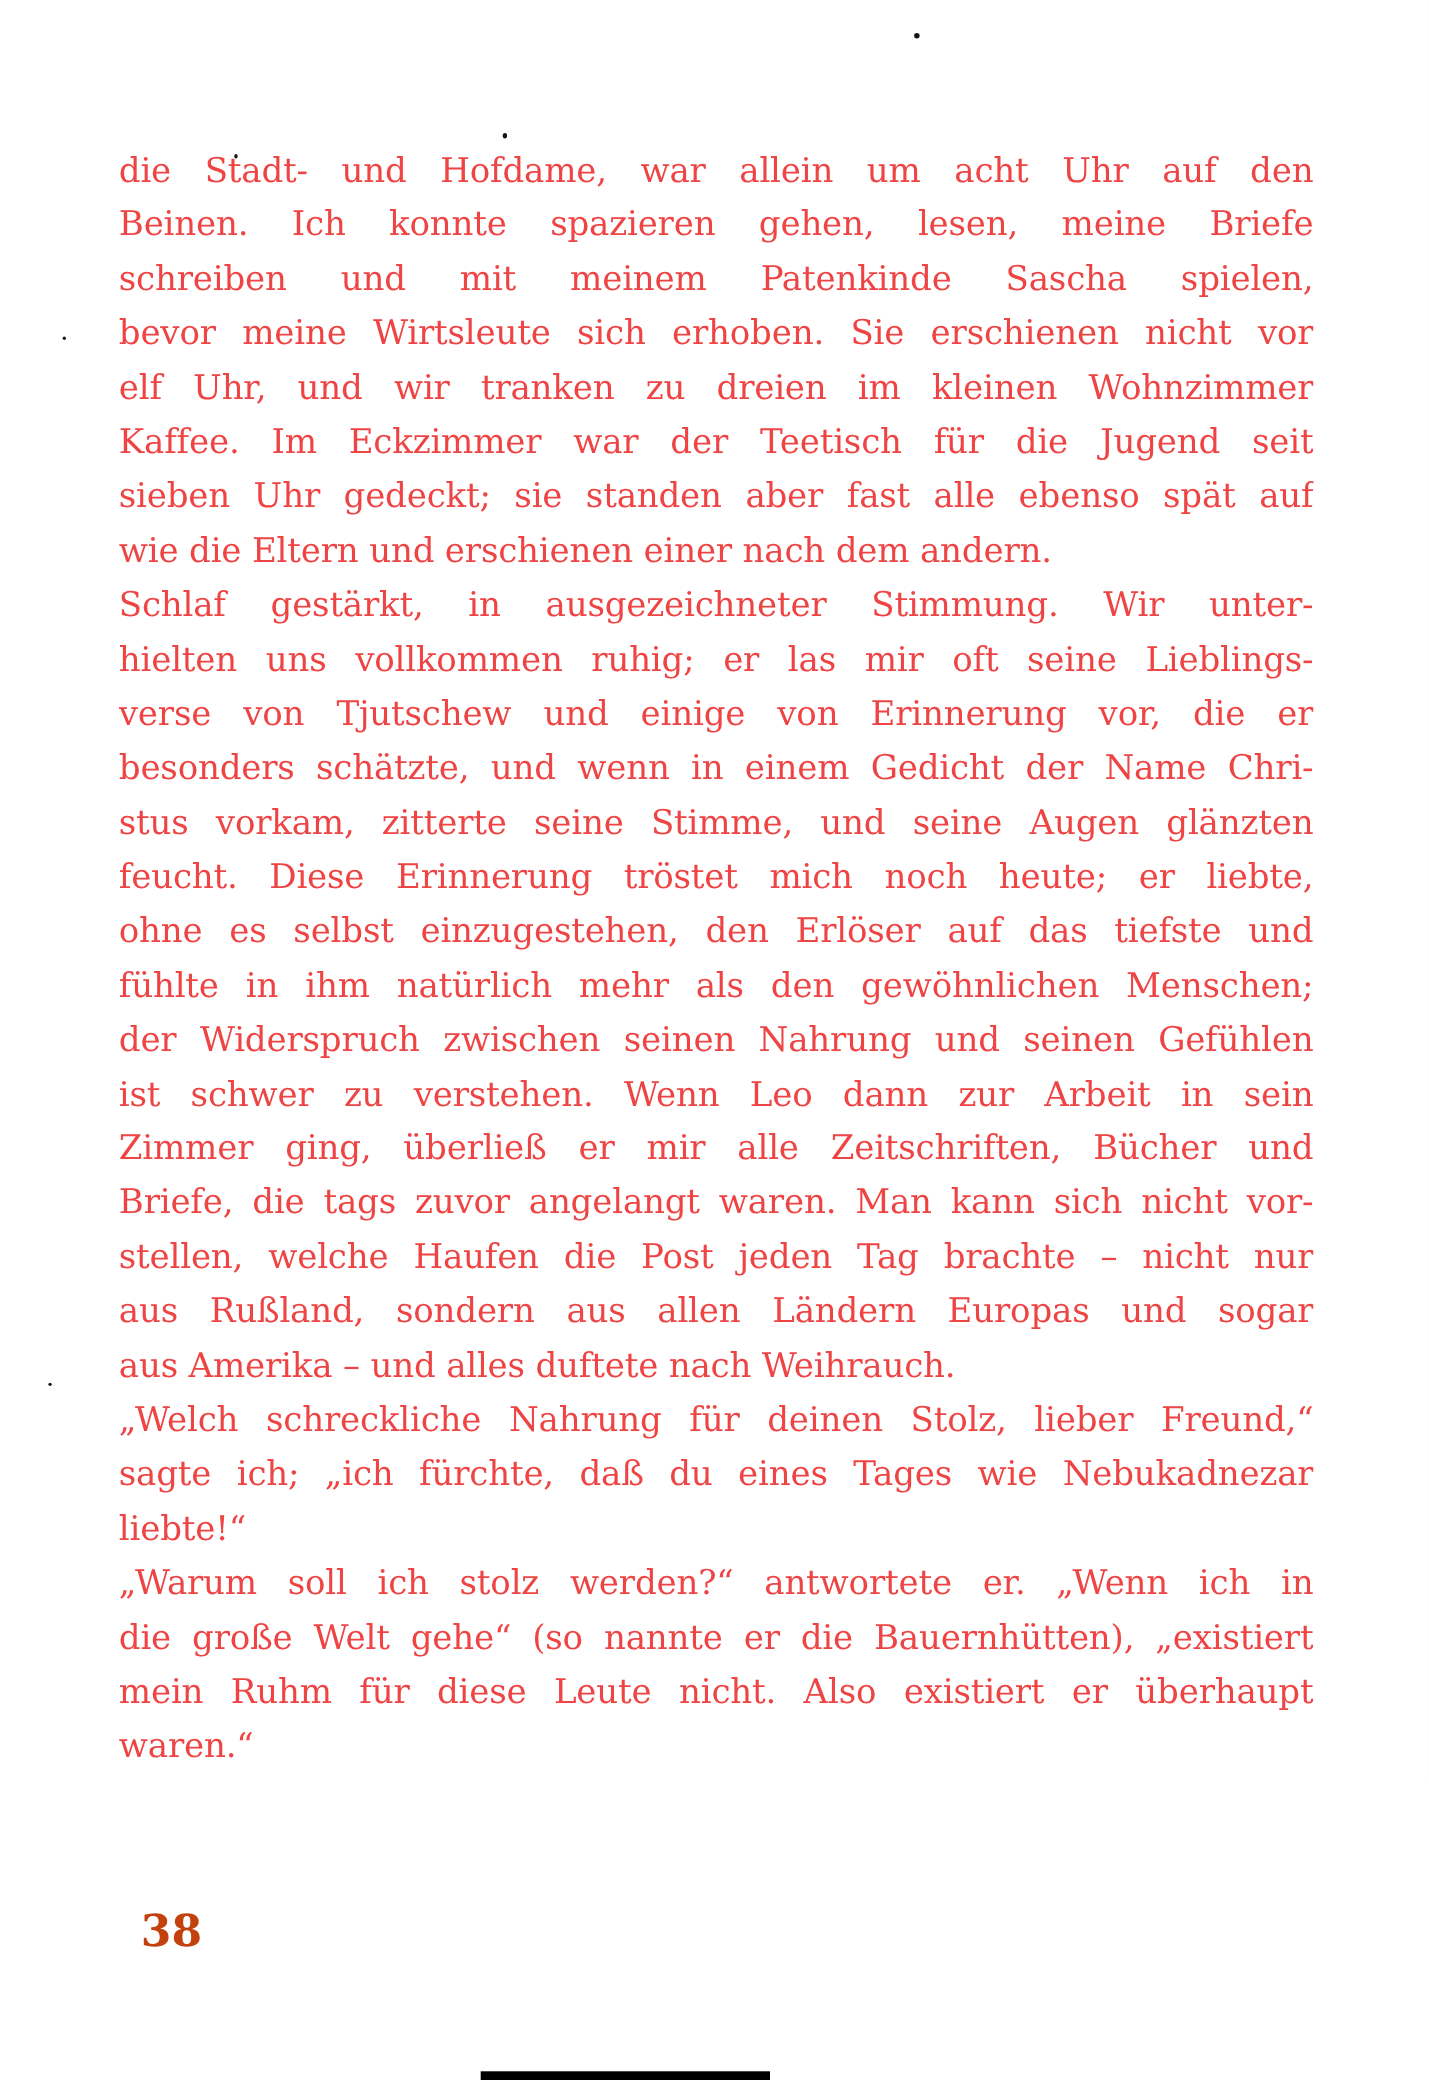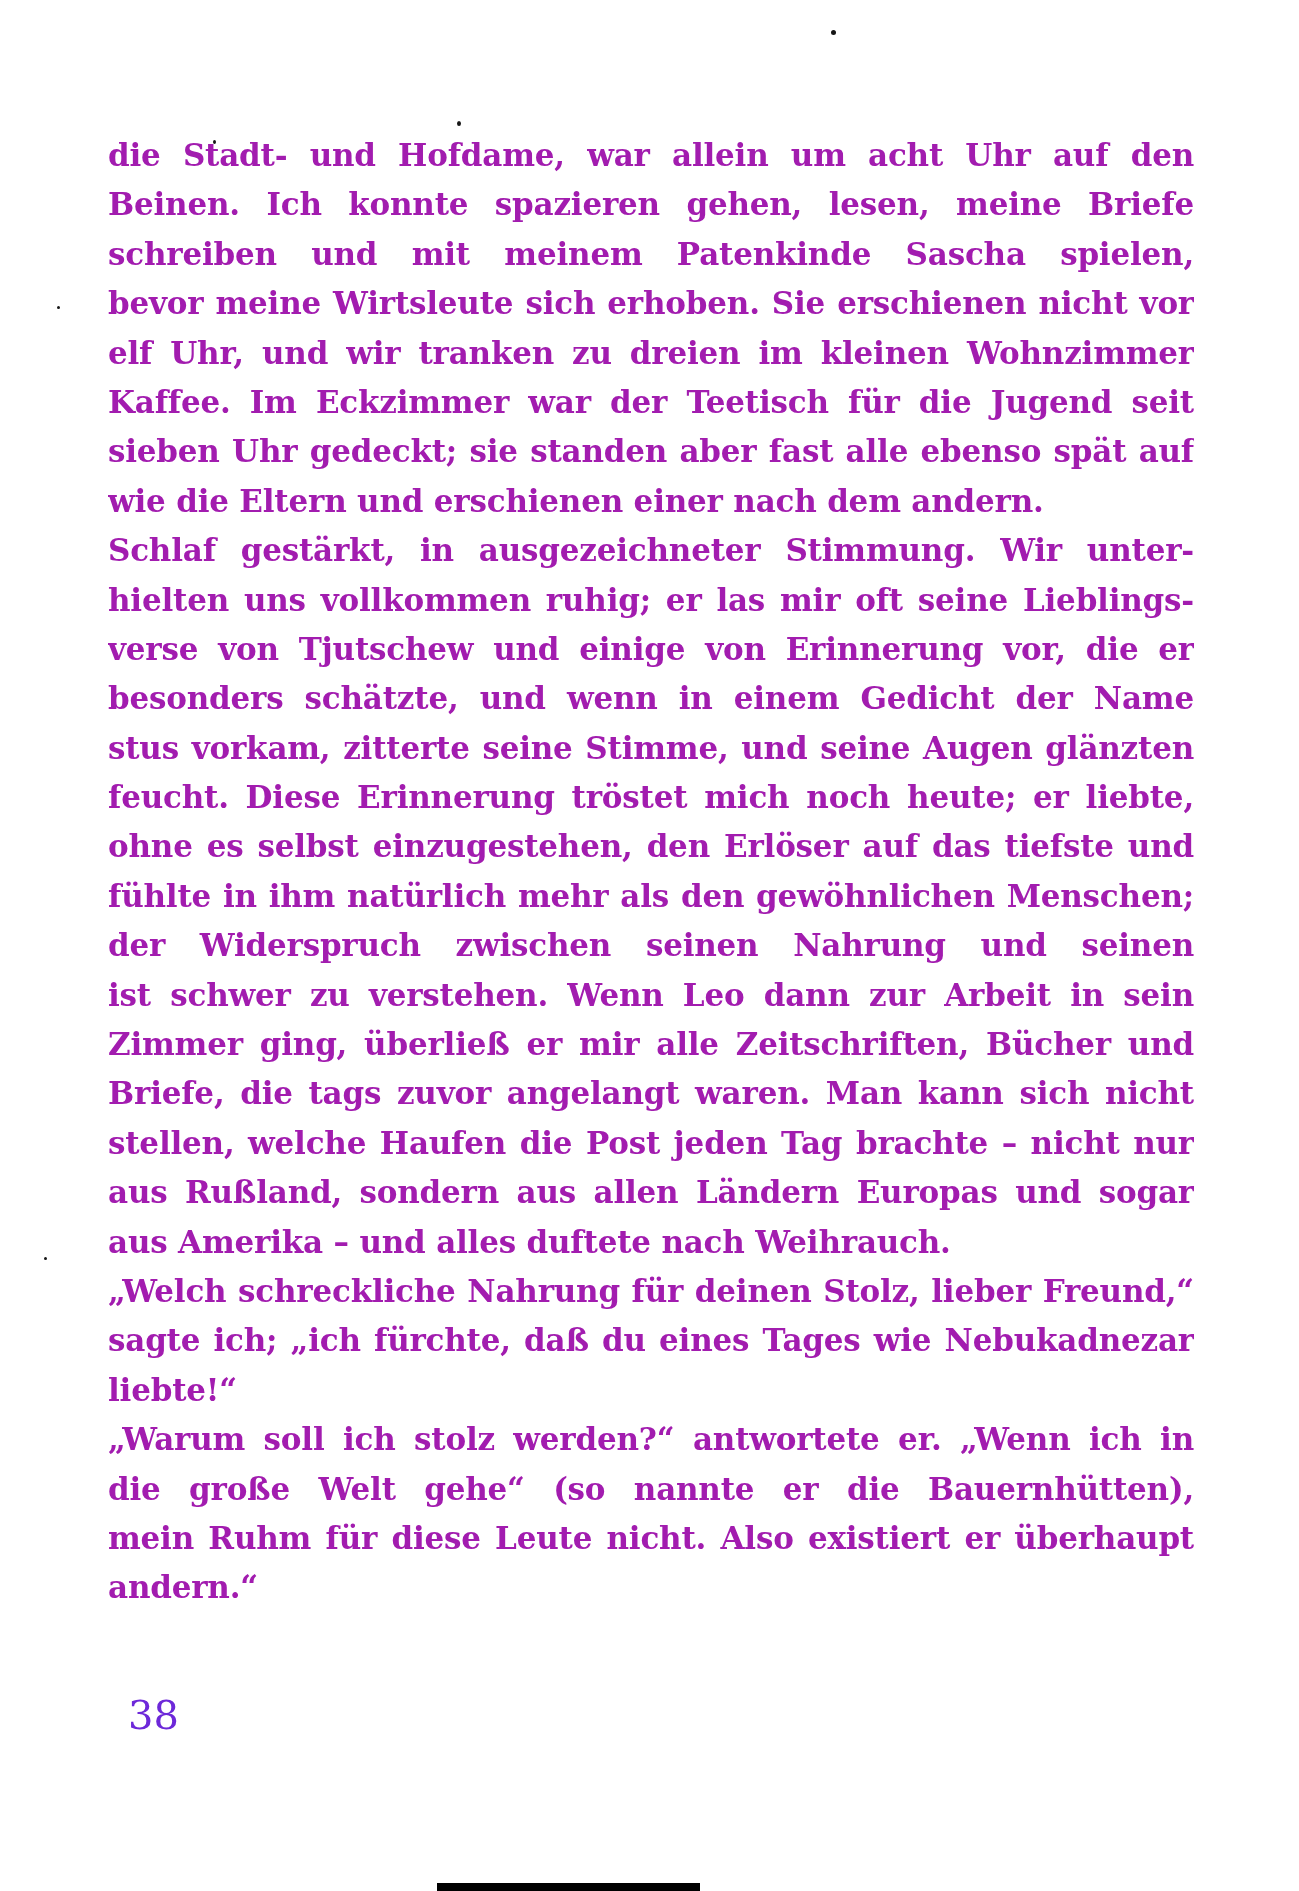--- a/index.html
+++ b/index.html
@@ -13,43 +13,43 @@
     height: 1891px;
     background: #ffffff;
     overflow: hidden;
     font-family: "DejaVu Serif", serif;
   }
   .text-block {
     position: absolute;
     left: 108px;
     top: 131px;
     width: 1086px;
-    color: #a21caf;
+    color: #ef4444;
     font-size: 31px;
-    font-weight: bold;
+    font-weight: normal;
     letter-spacing: -0.2px;
     line-height: 49.4px;
   }
   .line {
     height: 49.4px;
     overflow: hidden;
     white-space: normal;
     text-align: left;
   }
   .line.j {
     text-align: justify;
     text-align-last: justify;
   }
   .page-number {
     position: absolute;
     left: 128px;
-    top: 1692px;
+    top: 1732px;
     font-size: 40px;
-    font-weight: normal;
-    color: #6d28d9;
+    font-weight: bold;
+    color: #c2410c;
   }
   .speck {
     position: absolute;
     background: #161616;
     border-radius: 50%;
   }
   .scan-bar {
     position: absolute;
     left: 437px;
     top: 1883px;
@@ -86,21 +86,21 @@
     <div class="line j">Briefe, die tags zuvor angelangt waren. Man kann sich nicht vor-</div>
     <div class="line j">stellen, welche Haufen die Post jeden Tag brachte – nicht nur</div>
     <div class="line j">aus Rußland, sondern aus allen Ländern Europas und sogar</div>
     <div class="line">aus Amerika – und alles duftete nach Weihrauch.</div>
     <div class="line j">„Welch schreckliche Nahrung für deinen Stolz, lieber Freund,“</div>
     <div class="line j">sagte ich; „ich fürchte, daß du eines Tages wie Nebukadnezar</div>
     <div class="line">liebte!“</div>
     <div class="line j">„Warum soll ich stolz werden?“ antwortete er. „Wenn ich in</div>
     <div class="line j">die große Welt gehe“ (so nannte er die Bauernhütten), „existiert</div>
     <div class="line j">mein Ruhm für diese Leute nicht. Also existiert er überhaupt</div>
-    <div class="line">andern.“</div>
+    <div class="line">waren.“</div>
   </div>
 
   <div class="page-number">38</div>
 
   <div class="speck" style="left:831px; top:30px; width:5px; height:5px;"></div>
   <div class="speck" style="left:457px; top:121px; width:4px; height:5px;"></div>
   <div class="speck" style="left:213px; top:140px; width:3px; height:4px;"></div>
   <div class="speck" style="left:57px; top:306px; width:3px; height:3px;"></div>
   <div class="speck" style="left:44px; top:1257px; width:3px; height:3px;"></div>
   <div class="scan-bar"></div>

